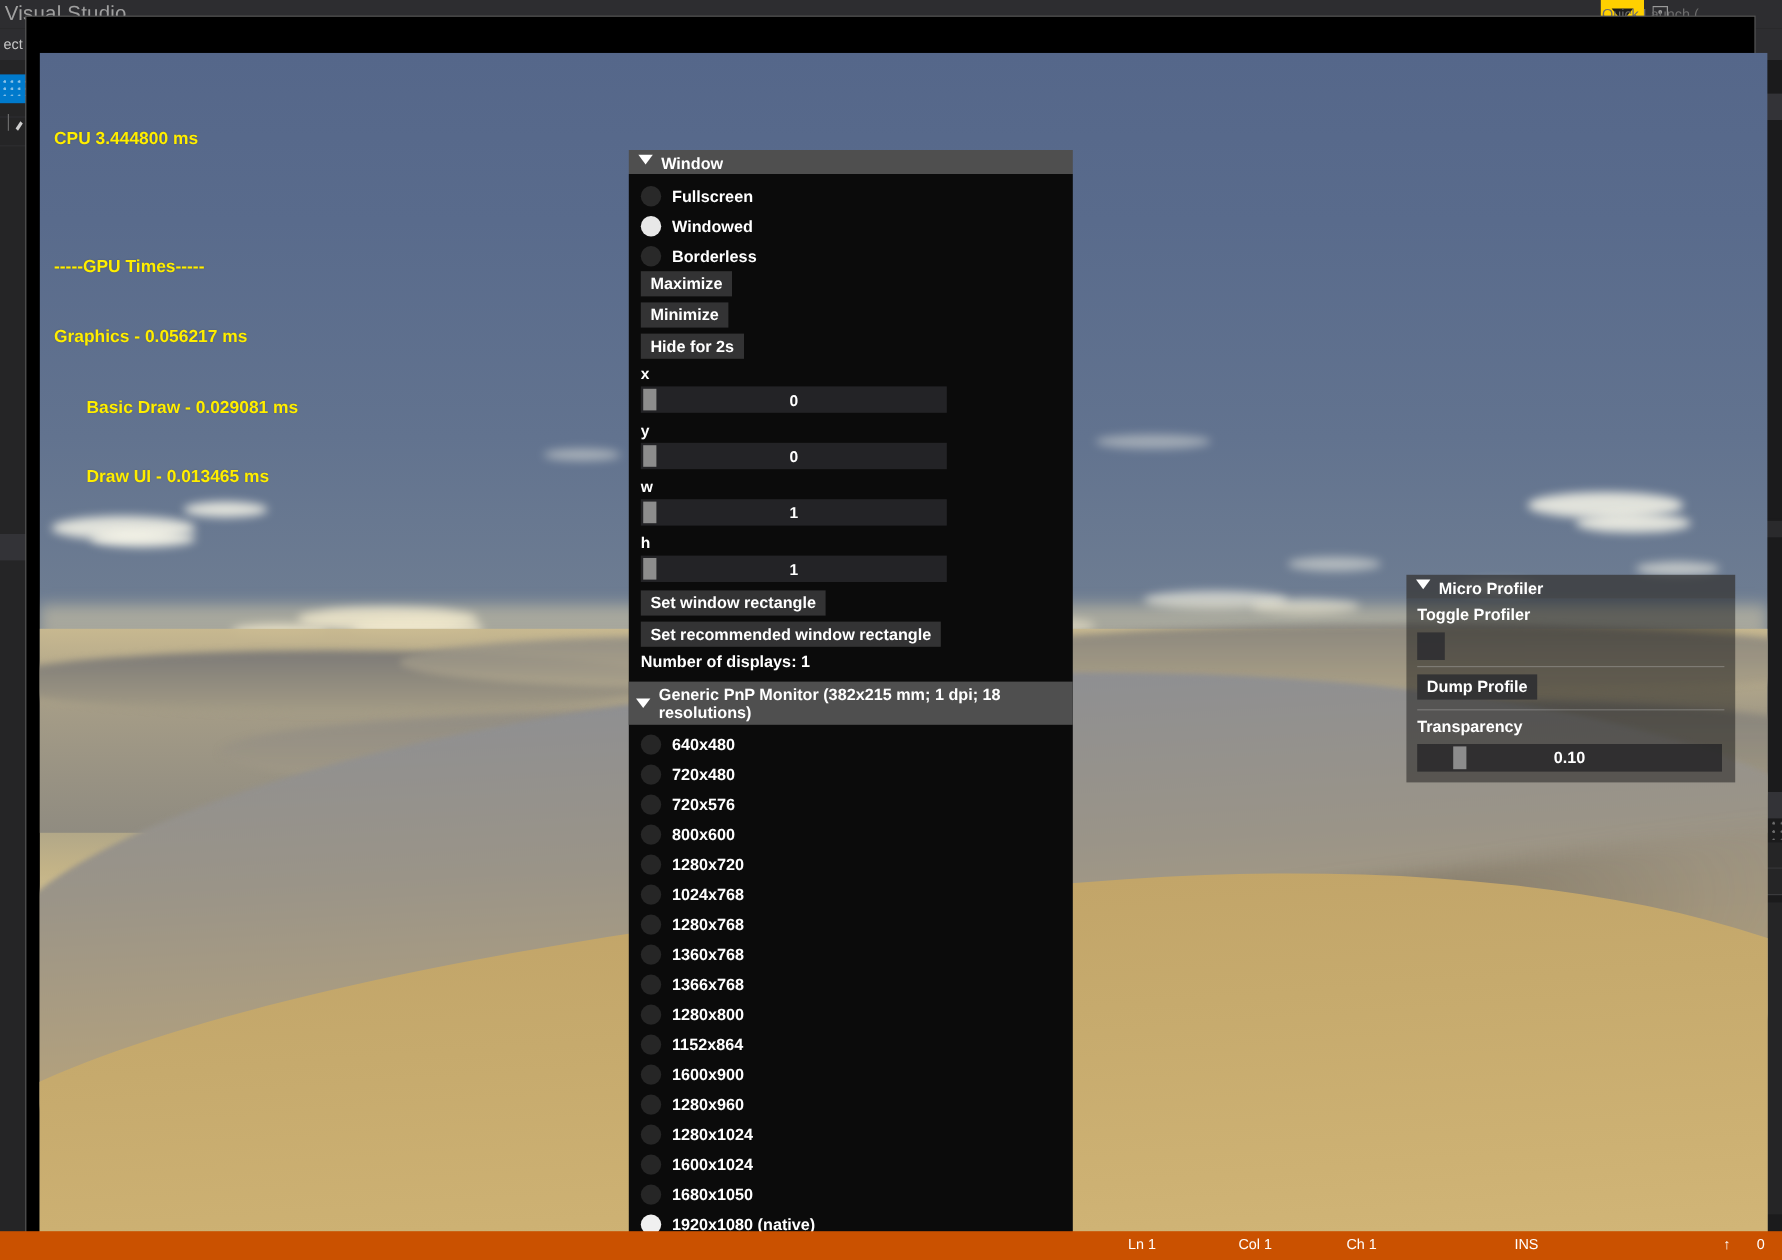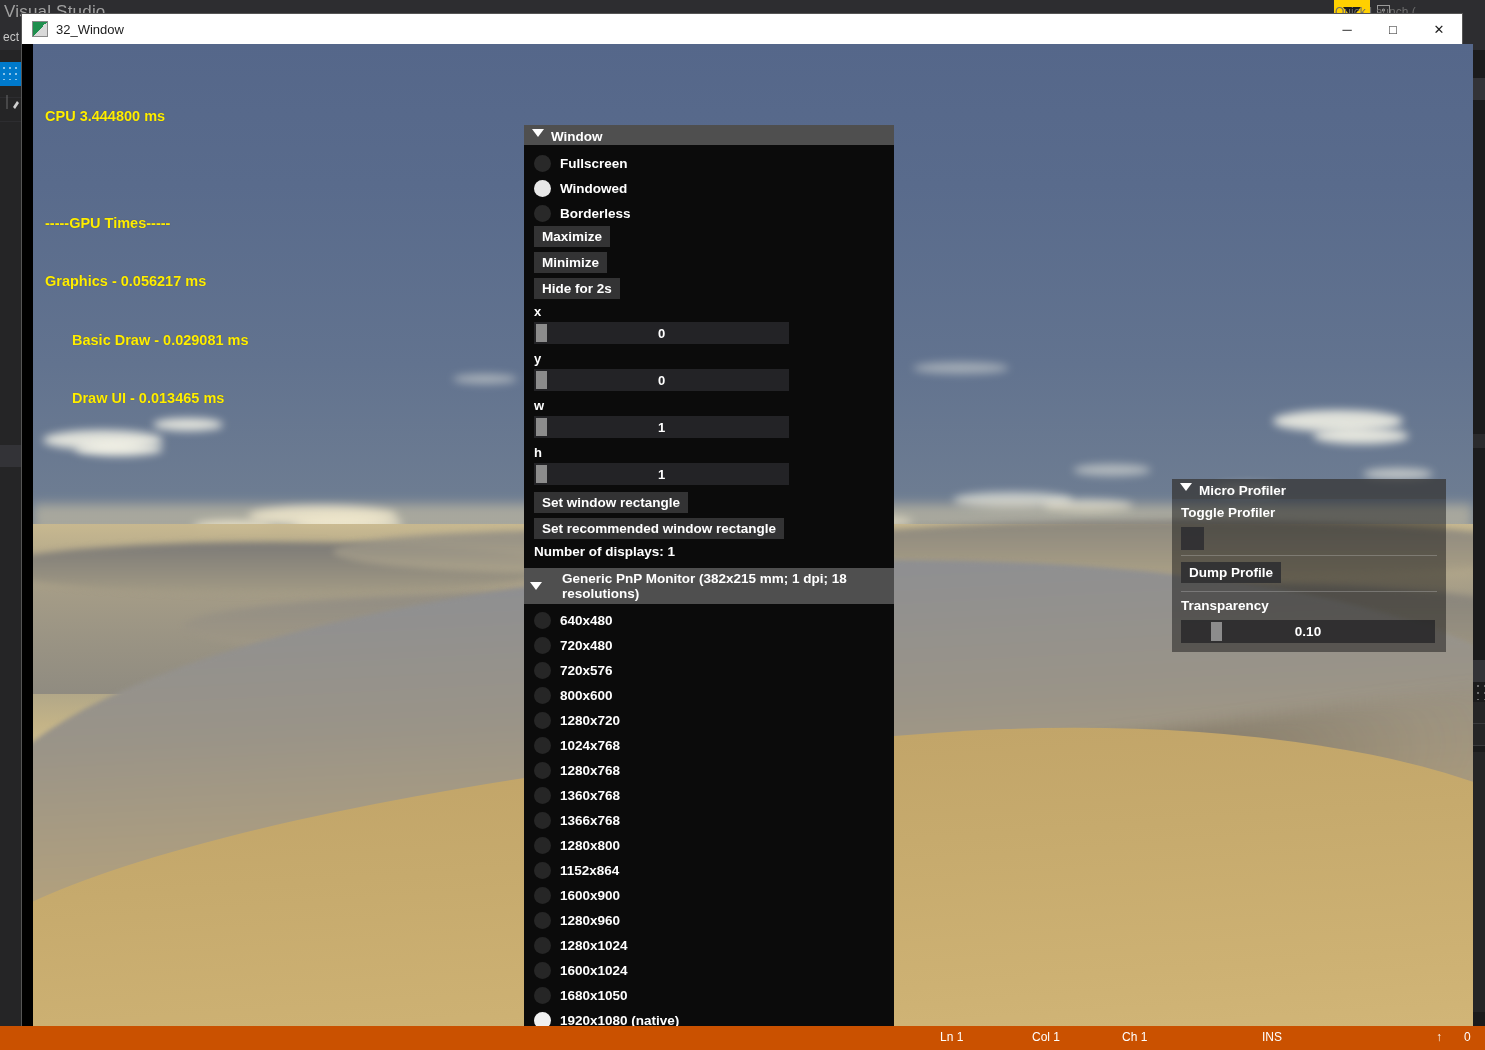--- a/index.html
+++ b/index.html
@@ -231,21 +231,21 @@
   .slider .val {
     position: absolute; inset: 0; display: flex; align-items: center;
     justify-content: center; color: #ffffff; font-size: 13px; font-weight: bold;
   }
 
   .plain-text { color: #ffffff; font-size: 13.5px; font-weight: bold; height: 22px; }
 
   .subheader {
     background: #4f4f4f; color: #ffffff;
     font-size: 13.5px; font-weight: bold;
-    display: flex; align-items: center; gap: 20px;
+    display: flex; align-items: center; gap: 7px;
     padding: 3px 6px; margin: 2px -10px 4px -10px;
   }
 
   .res-row { display: flex; align-items: center; gap: 9px; height: 25px; }
   .res-dot {
     width: 17px; height: 17px; border-radius: 50%;
     background: #262626; flex: 0 0 auto;
   }
   .res-dot.on { background: #f0f0f0; }
   .res-label { color: #ffffff; font-size: 13.5px; font-weight: bold; }
@@ -330,29 +330,20 @@
   <div class="vs-rt-block" id="vs-rt-body2"></div>
   <div class="vs-rt-block" id="vs-rt-head2"></div>
   <div class="vs-rt-block" id="vs-rt-dots"></div>
   <div class="vs-rt-block" id="vs-rt-row1"></div>
   <div class="vs-rt-block" id="vs-rt-row2"></div>
   <div class="vs-rt-block" id="vs-rt-row3"></div>
 </div>
 
 <div id="game-window">
 
-  <div id="gw-titlebar">
-    <span id="gw-appicon"></span>
-    <span id="gw-title">32_Window</span>
-    <span id="gw-buttons">
-      <span class="gw-btn">─</span>
-      <span class="gw-btn">□</span>
-      <span class="gw-btn">✕</span>
-    </span>
-  </div>
 
   <div id="scene">
     <div id="sky"></div>
 
     <div class="cloud" style="left:10px;  top:386px; width:120px; height:20px;"></div>
     <div class="cloud" style="left:42px;  top:398px; width:88px;  height:14px;"></div>
     <div class="cloud" style="left:120px; top:374px; width:70px;  height:13px;"></div>
     <div class="cloud" style="left:420px; top:330px; width:64px;  height:10px; opacity:.55;"></div>
     <div class="cloud" style="left:880px; top:318px; width:96px;  height:12px; opacity:.5;"></div>
     <div class="cloud" style="left:1240px;top:366px; width:130px; height:22px;"></div>

